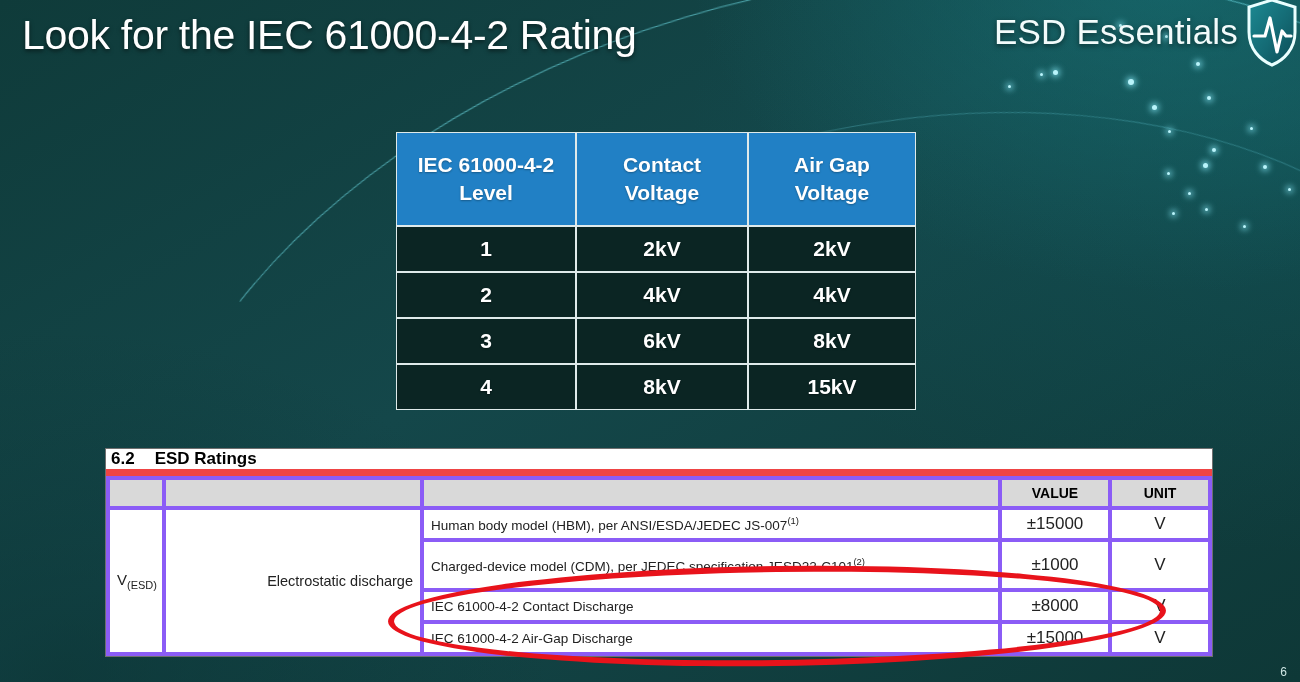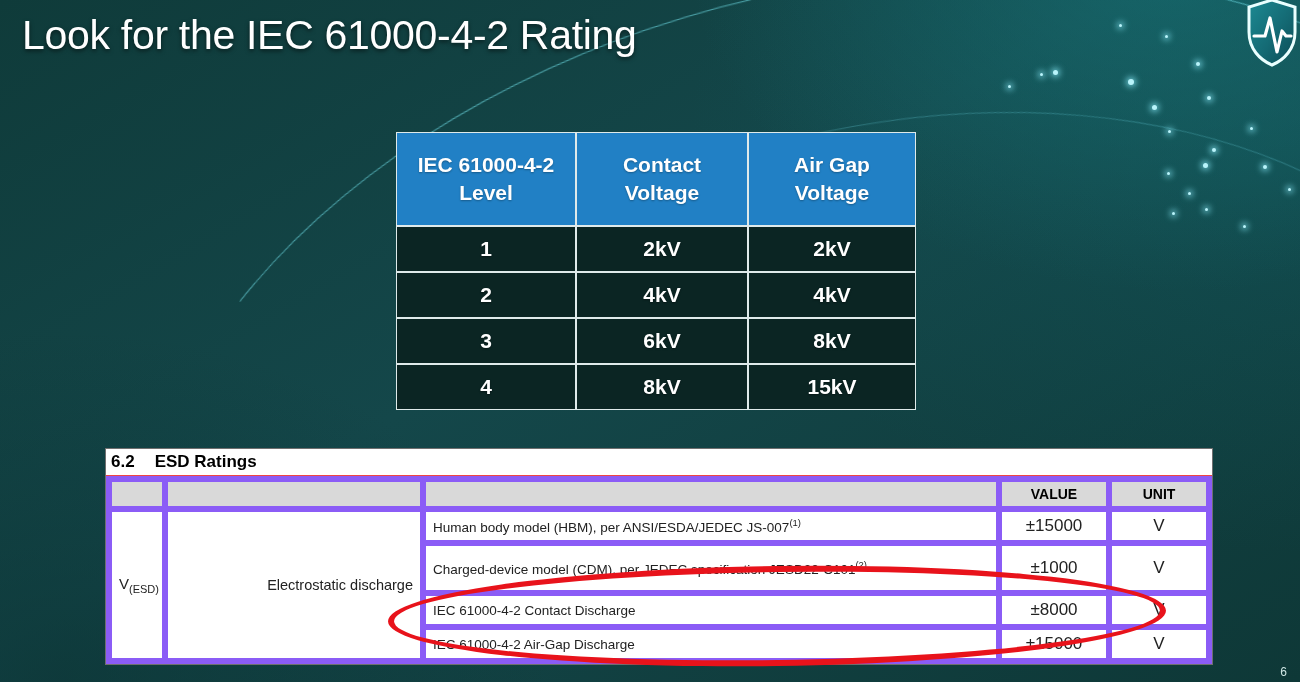--- a/index.html
+++ b/index.html
@@ -94,35 +94,35 @@
   #ds {
     position:absolute; left:105px; top:448px;
     width:1108px;
     background:#ffffff;
     border:1px solid #6f6f6f;
     font-family:"Liberation Sans", sans-serif;
   }
   #ds-head {
     height:27px;
     background:#ffffff;
-    border-bottom:1px solid #ef4444;
+    border-bottom:7px solid #ef4444;
     display:flex; align-items:center;
     padding-left:5px;
     font-size:17px; font-weight:bold; color:#000;
   }
   #ds-head .num { margin-right:20px; }
   #ds-table {
     width:100%;
     border-collapse:collapse;
     table-layout:fixed;
     font-size:13.5px;
     color:#222;
   }
   #ds-table td, #ds-table th {
-    border:6px solid #8b5cf6;
+    border:4px solid #8b5cf6;
     padding:4px 7px;
     vertical-align:middle;
   }
   #ds-table thead td, #ds-table thead th {
     background:#d9d9d9;
     height:30px;
     text-align:center;
     font-weight:bold;
     font-size:14px;
     color:#000;
@@ -186,20 +186,21 @@
   <div class="dot" style="left:1188px;top:192px;width:3px;height:3px;"></div>
   <div class="dot" style="left:1172px;top:212px;width:3px;height:3px;"></div>
   <div class="dot" style="left:1205px;top:208px;width:3px;height:3px;"></div>
   <div class="dot" style="left:1008px;top:85px;width:3px;height:3px;"></div>
   <div class="dot" style="left:1119px;top:24px;width:3px;height:3px;"></div>
   <div class="dot" style="left:1165px;top:35px;width:3px;height:3px;"></div>
   <div class="dot" style="left:1243px;top:225px;width:3px;height:3px;"></div>
   <div class="dot" style="left:1288px;top:188px;width:3px;height:3px;"></div>
 
   <div id="title">Look for the IEC 61000-4-2 Rating</div>
+  <div id="brand">ESD Essentials</div>
 
   <svg id="logo" viewBox="0 0 52 70">
     <defs>
       <linearGradient id="shg" x1="0" y1="0" x2="1" y2="1">
         <stop offset="0%" stop-color="#1d8a93"></stop>
         <stop offset="55%" stop-color="#146a74"></stop>
         <stop offset="100%" stop-color="#0c4b55"></stop>
       </linearGradient>
     </defs>
     <path d="M26 2 L49 9 V34 C49 51 38 62 26 67 C14 62 3 51 3 34 V9 Z" fill="url(#shg)" stroke="#eaffff" stroke-width="3"></path>

